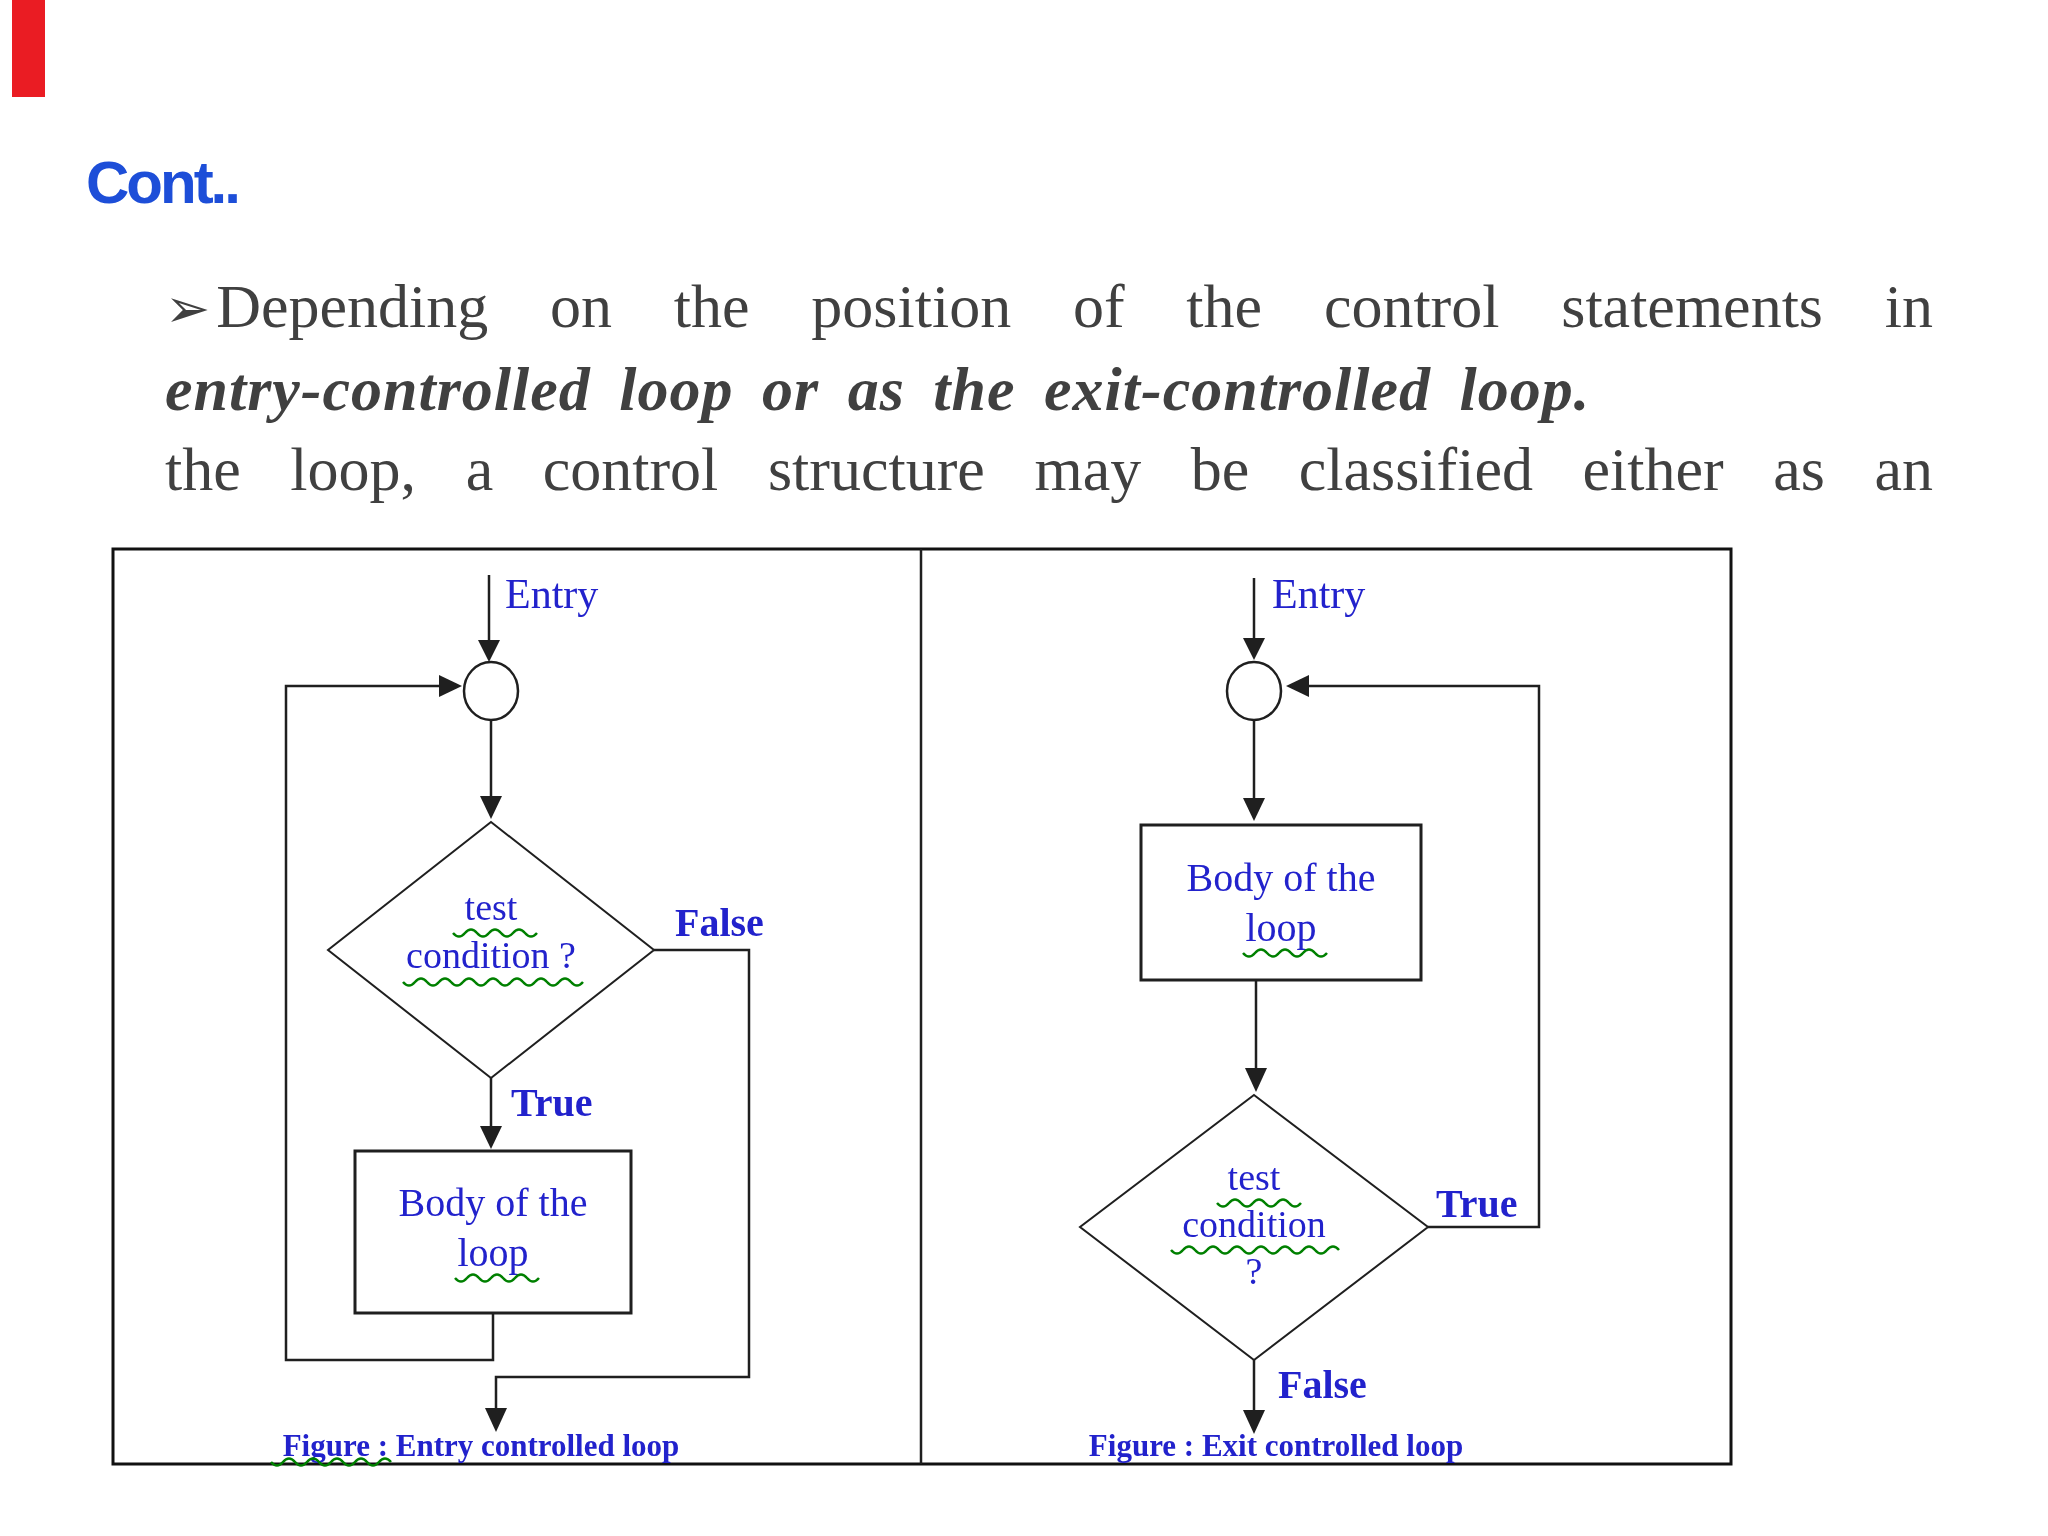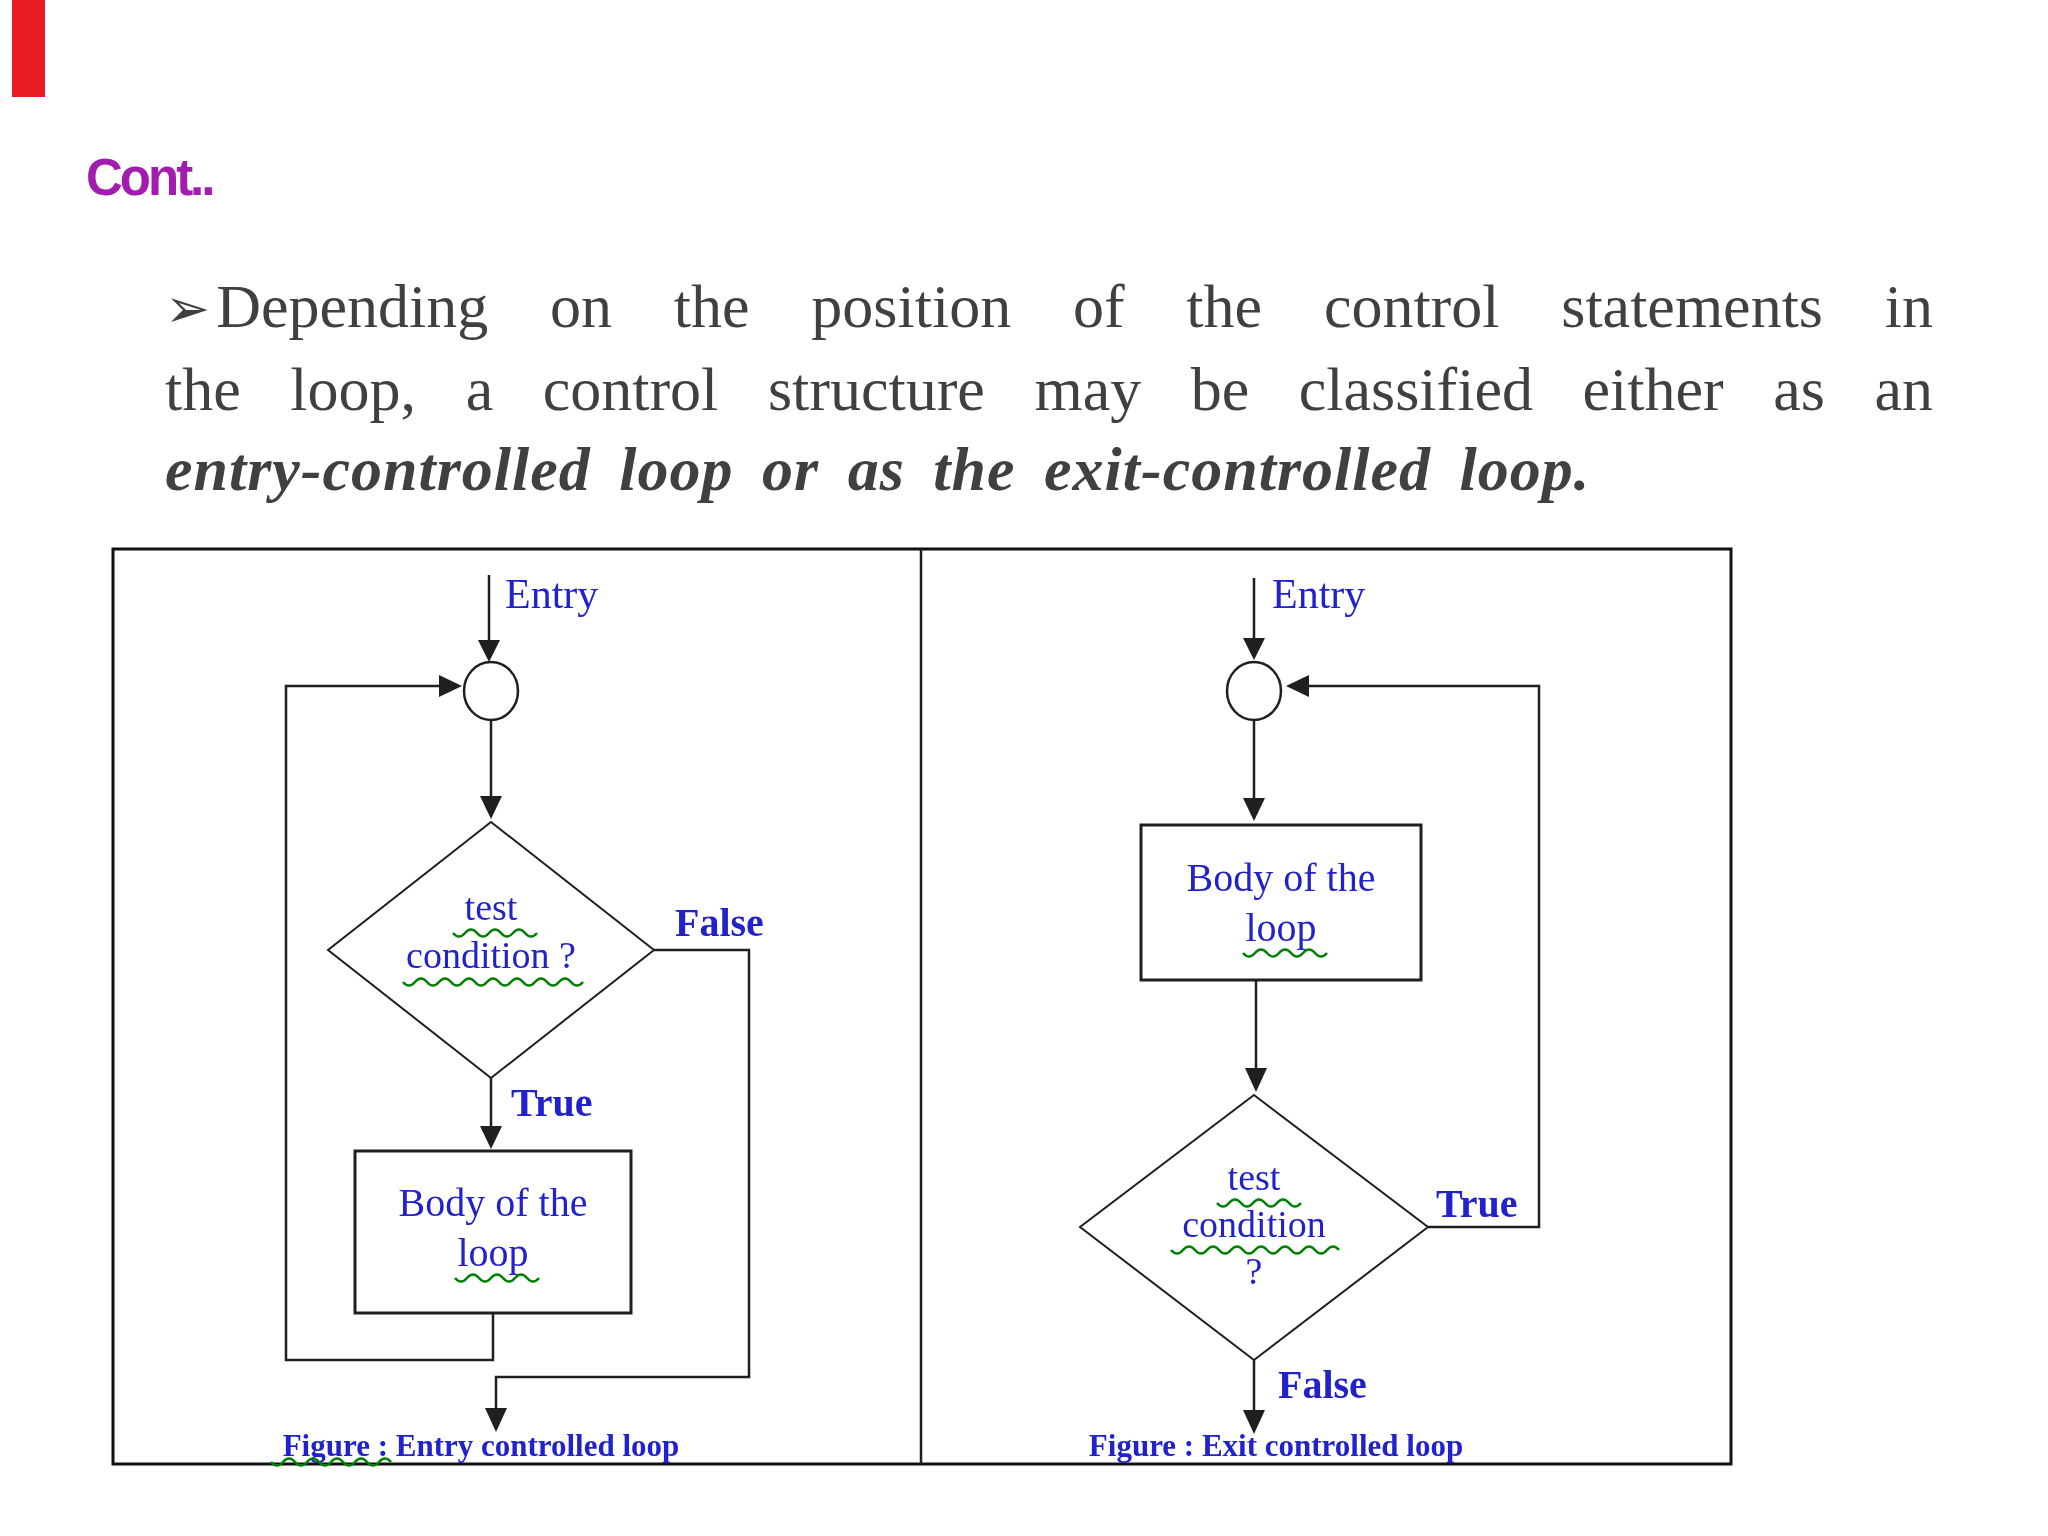--- a/index.html
+++ b/index.html
@@ -8,21 +8,21 @@
     background:#ffffff;
     font-family:"Liberation Serif",serif;
   }
   .red-ribbon{
     position:absolute;left:12px;top:0;width:33px;height:97px;
     background:var(--ribbon_red,#ea1c23);
   }
   .slide-title{
     position:absolute;left:86px;top:148px;
     font-family:"Liberation Sans",sans-serif;
-    font-weight:bold;font-size:51px;letter-spacing:-3px;color:#a21caf;
+    font-weight:bold;font-size:60px;letter-spacing:-3px;color:#1d4ed8;
     white-space:nowrap;
   }
   .para{
     position:absolute;left:165px;top:266px;width:1768px;
     font-size:62px;line-height:80px;color:#404040;
   }
   .para .pline{text-align:justify;text-align-last:justify;}
   .para .pline.last{text-align:left;text-align-last:left;font-weight:bold;font-style:italic;letter-spacing:1px;word-spacing:12px;}
   .bullet{font-family:"DejaVu Sans",sans-serif;font-size:54px;padding-right:6px;}
   .fig-wrap{position:absolute;left:111px;top:547px;width:1624px;height:921px;}
@@ -37,22 +37,22 @@
 </style>
 </head>
 <body>
 
 <div class="red-ribbon"></div>
 
 <div class="slide-title">Cont..</div>
 
 <div class="para">
   <div class="pline"><span class="bullet">➢</span><span>Depending on the position of the control statements in</span></div>
+  <div class="pline last">entry-controlled loop or as the exit-controlled loop.</div>
   <div class="pline">the loop, a control structure may be classified either as an</div>
-  <div class="pline last">entry-controlled loop or as the exit-controlled loop.</div>
 </div>
 
 <div class="fig-wrap">
 <svg width="1624" height="921" viewBox="120 547 1624 921">
 
   <rect class="frame" x="122" y="549" width="1618" height="915"></rect>
   <line class="ln" x1="930" y1="549" x2="930" y2="1464" stroke-width="3"></line>
 
   <g>
 

